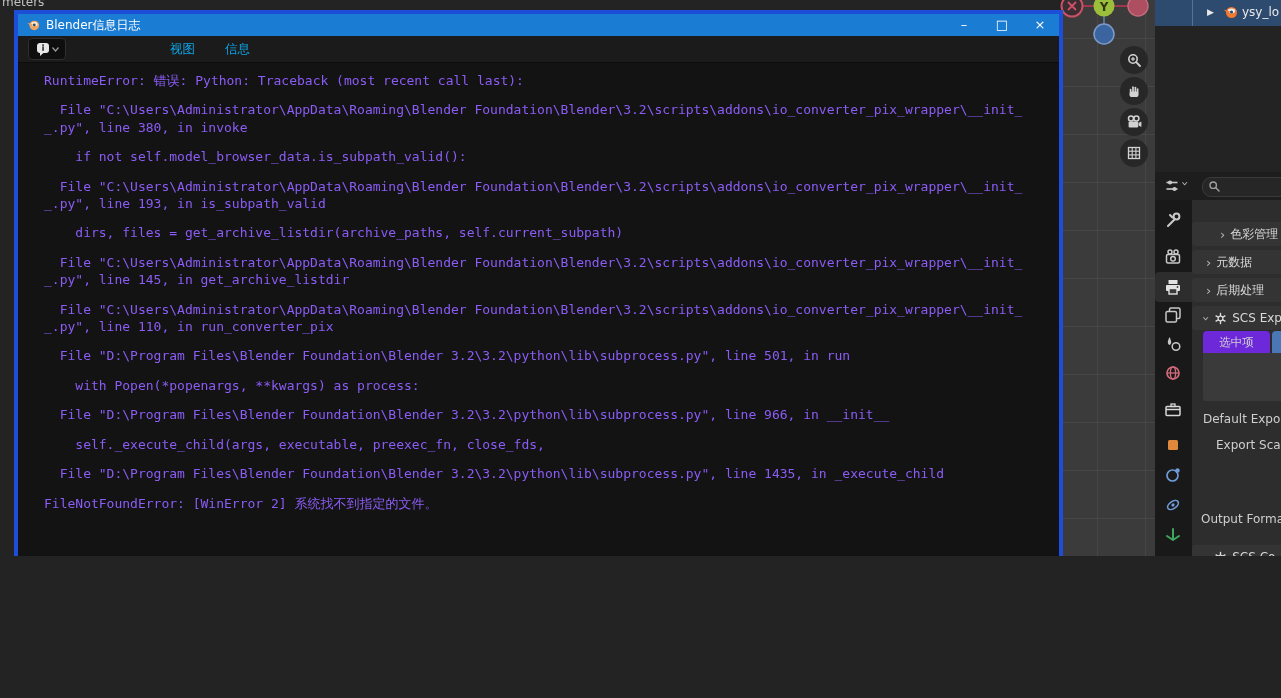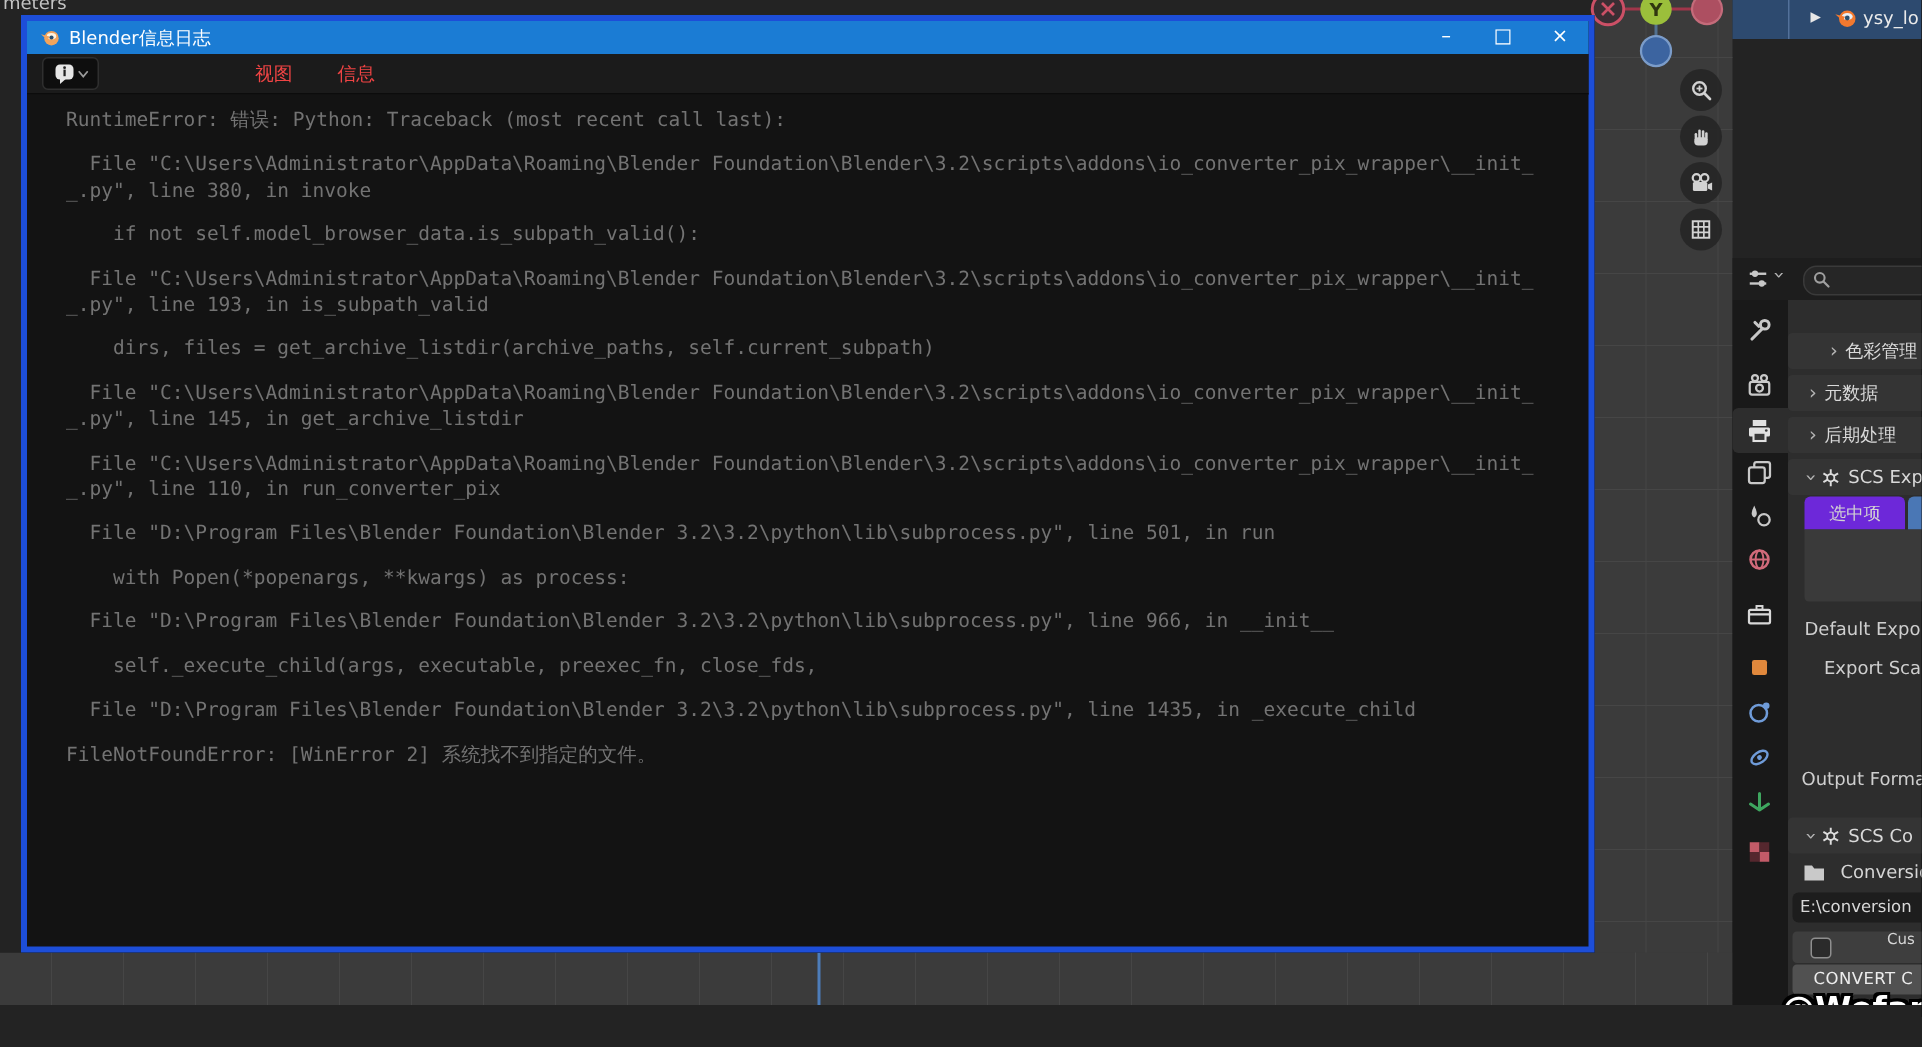--- a/index.html
+++ b/index.html
@@ -1,18 +1,18 @@
 <!DOCTYPE html>
 <html><head>
 <meta charset="utf-8">
 <style>
   html,body{margin:0;padding:0;}
   body{width:1281px;height:698px;overflow:hidden;background:#232323;
        font-family:"DejaVu Sans","Liberation Sans",sans-serif;}
-  .stage{position:relative;width:1281px;height:670px;overflow:hidden;}
+  .stage{position:relative;width:1281px;height:556px;overflow:hidden;}
 
   
   .vp{position:absolute;background-color:#3b3b3b;
       background-image:linear-gradient(to right,#464646 1px,transparent 1px),
                        linear-gradient(to bottom,#464646 1px,transparent 1px);
       background-size:48px 48px;background-position:-14px -10px;}
   .vp-right{left:1063px;top:0;width:92px;height:688px;}
   .vp-bottom{left:0;top:635px;width:1155px;height:53px;}
   .vp-hline{position:absolute;left:0;top:44px;width:1155px;height:1px;background:#585858;}
   .vp-blueline{position:absolute;left:545px;top:0;width:2px;height:48px;background:#4d7dba;}
@@ -32,25 +32,25 @@
           display:flex;flex-direction:column;}
   .titlebar{height:22px;background:#1b7cd4;display:flex;align-items:center;
             padding-left:8px;gap:6px;flex:0 0 auto;}
   .titlebar .title{color:#fff;font-size:12px;}
   .controls{margin-left:auto;display:flex;height:22px;}
   .ctrl{width:38px;height:22px;line-height:22px;text-align:center;color:#fff;font-size:13px;}
   .menubar{height:26px;background:#1b1b1b;display:flex;align-items:center;
            padding-left:10px;flex:0 0 auto;border-bottom:1px solid #0c0c0c;}
   .editor-btn{width:36px;height:20px;background:#0e0e0e;border:1px solid #2f2f2f;border-radius:4px;
               display:flex;align-items:center;justify-content:center;gap:2px;}
-  .menu-item{color:#ef4444;font-size:12.5px;padding:0 12px;}
+  .menu-item{color:#0ea5e9;font-size:12.5px;padding:0 12px;}
   .menu-view{margin-left:92px;} .menu-info{margin-left:6px;}
   .log{flex:1;overflow:hidden;padding:9px 0 16px 26px;
        font-family:"DejaVu Sans Mono","Liberation Mono",monospace;
-       font-size:13px;line-height:17.4px;color:#737373;}
+       font-size:13px;line-height:17.4px;color:#8b5cf6;}
   .log-para{white-space:pre;margin:0 0 12px 0;}
 
   
   .outliner{position:absolute;left:1155px;top:0;width:126px;height:26px;background:#2d4a6f;}
   .outl-sep{position:absolute;left:37px;top:0;width:1px;height:26px;background:#53719a;}
   .outl-arrow{position:absolute;left:52px;top:7px;color:#e8e8e8;font-size:9px;}
   .outl-icon{position:absolute;left:67px;top:4px;}
   .outl-label{position:absolute;left:87px;top:5px;color:#eaeaea;font-size:12px;white-space:nowrap;}
 
   

